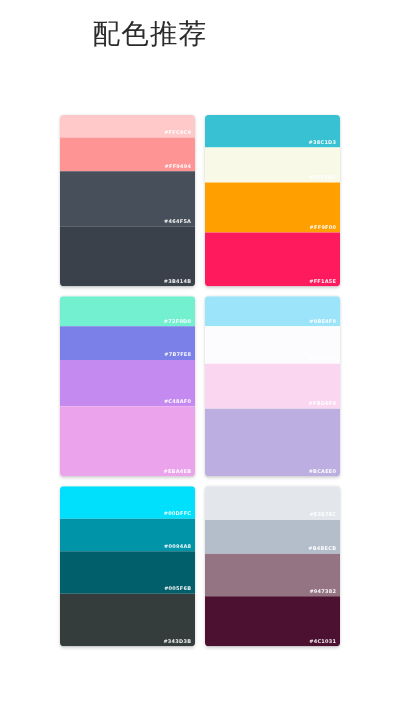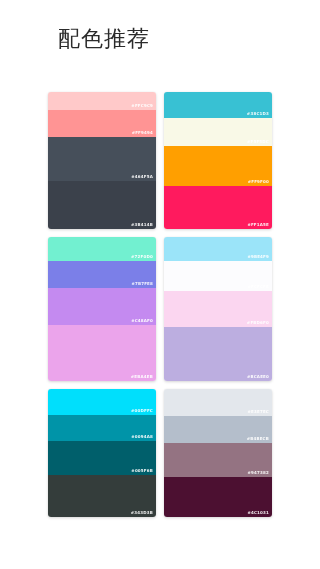--- a/index.html
+++ b/index.html
@@ -13,26 +13,26 @@
     background: #ffffff;
     font-family: "Liberation Sans", "DejaVu Sans", sans-serif;
     overflow: hidden;
     position: relative;
     -webkit-font-smoothing: antialiased;
   }
 
   
   .page-header {
     position: absolute;
-    left: 0;
+    left: 16px;
     top: 0;
     width: 288px;
     height: 90px;
     box-sizing: border-box;
-    padding: 24px 0 0 58px;
+    padding: 13px 0 0 58px;
   }
   .page-title {
     font-size: 22px;
     line-height: 30px;
     font-weight: 400;
     color: #2b2b2b;
     letter-spacing: 1px;
     margin: 0;
     font-family: "DejaVu Sans", "Liberation Sans", sans-serif;
   }

